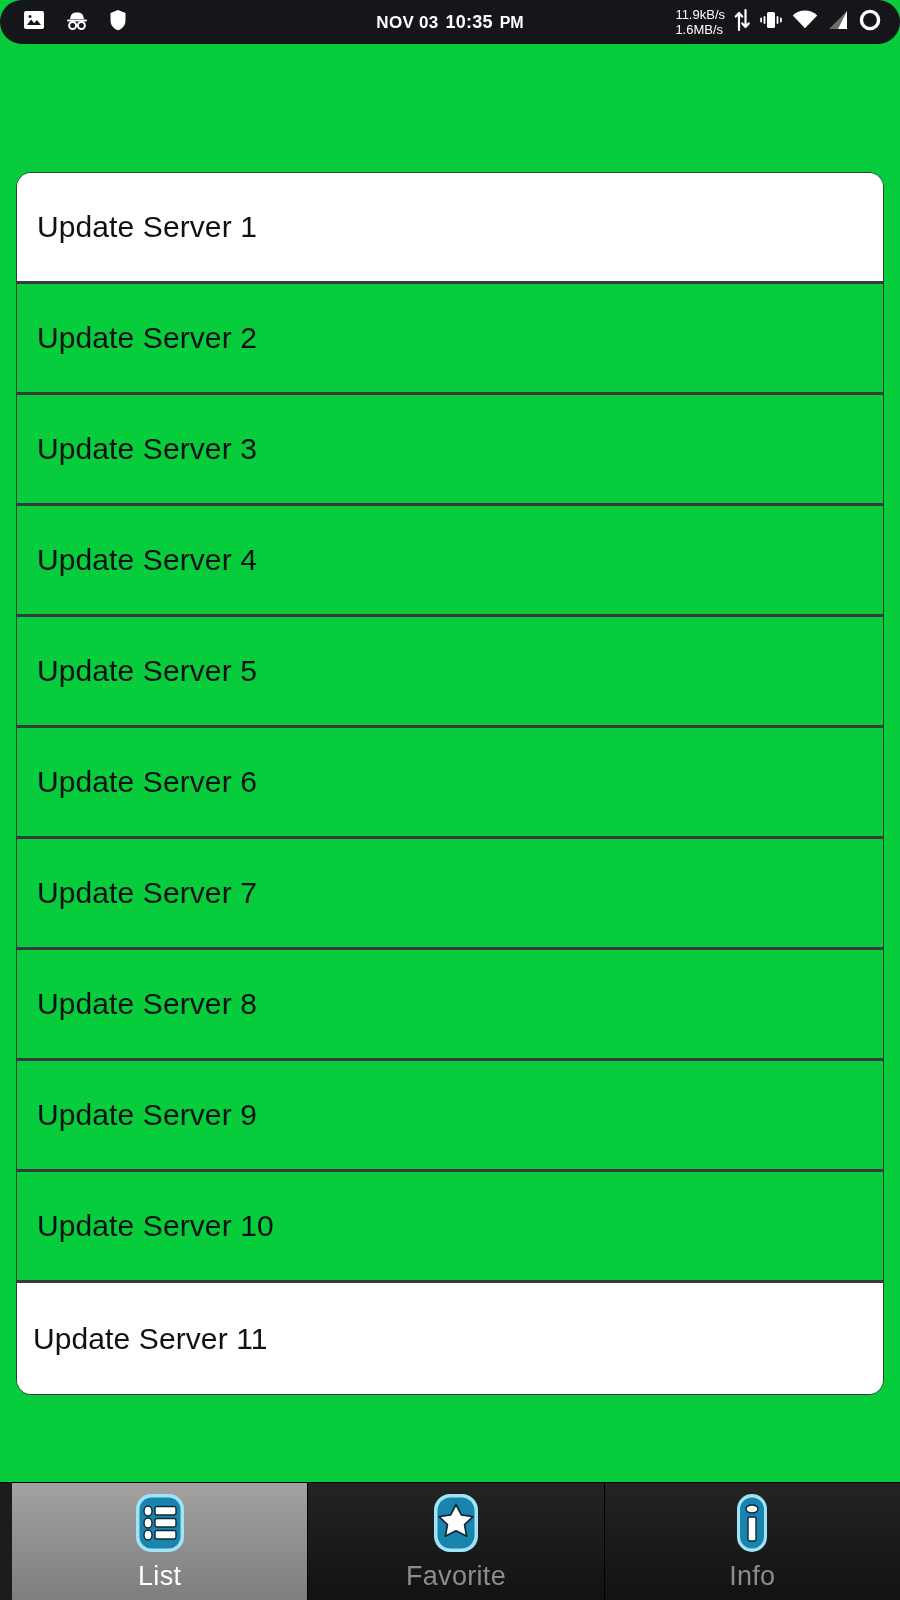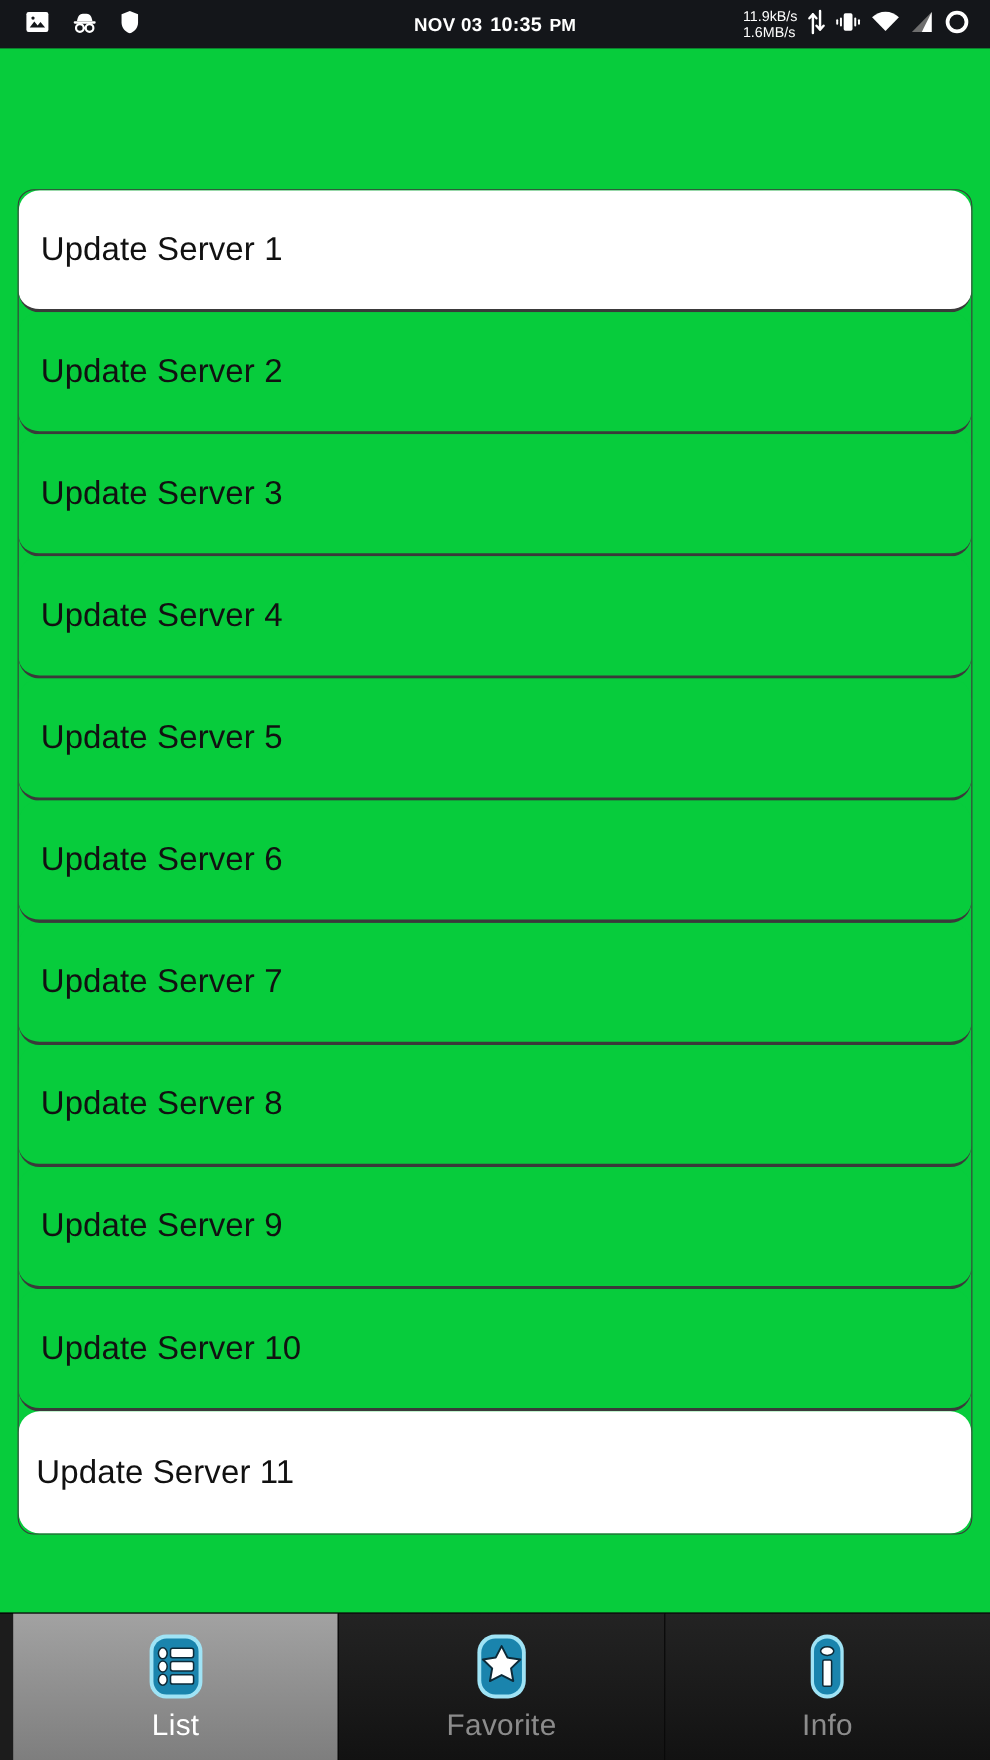--- a/index.html
+++ b/index.html
@@ -8,20 +8,21 @@
     font-family:"Liberation Sans", sans-serif;
     background:#07cc3c; overflow:hidden;
   }
 
   
   #status-bar{
     position:absolute; top:0; left:0; width:900px; height:44px;
     background:#14161a; color:#fff;
     display:flex; align-items:center; justify-content:space-between;
     padding:12px 14px;
+    border-radius:22px;
   }
   .sb-left{ display:flex; align-items:center; gap:18px; margin-left:8px; }
   .sb-center{ display:flex; align-items:baseline; gap:7px;
     position:absolute; left:0; right:0; justify-content:center; pointer-events:none; }
   .sb-right{ display:flex; align-items:center; gap:9px; margin-right:4px; }
   .sb-date{ font-size:17px; font-weight:bold; letter-spacing:.3px; }
   .sb-time{ font-size:18px; font-weight:bold; letter-spacing:.2px; }
   .sb-ampm{ font-size:16px; font-weight:bold; }
   .sb-speeds{ display:flex; flex-direction:column; align-items:flex-start;
     font-size:13px; line-height:15px; font-weight:500; }
@@ -31,28 +32,27 @@
   #list-container{
     position:absolute; left:16px; top:172px; width:868px;
     border:1px solid #3a3a3a; border-radius:15px;
     background:#07cc3c; overflow:hidden;
   }
   .list-row{
     height:111px; display:flex; align-items:center;
     padding-left:20px; background:#07cc3c; color:#111;
     font-size:30px; font-weight:400; letter-spacing:.1px;
     border-bottom:3px solid #3a3a3a;
-    border-radius:19px;
   }
   .list-row.white{ background:#ffffff; }
   .list-row:last-child{ border-bottom:none;padding-left:16px; }
 
   
   #bottom-nav{
-    position:absolute; left:0; bottom:0; width:900px; height:134px;
+    position:absolute; left:0; bottom:0; width:900px; height:118px;
     display:flex; background:#1c1c1c;
     border-top:1px solid #000;
     padding-left:12px;
   }
   .nav-tab{
     flex:1; display:flex; flex-direction:column;
     align-items:center; justify-content:center; gap:6px;
     background:linear-gradient(to bottom,#232323 0%,#1a1a1a 55%,#121212 100%);
     border-right:1px solid #000;
     position:relative;

